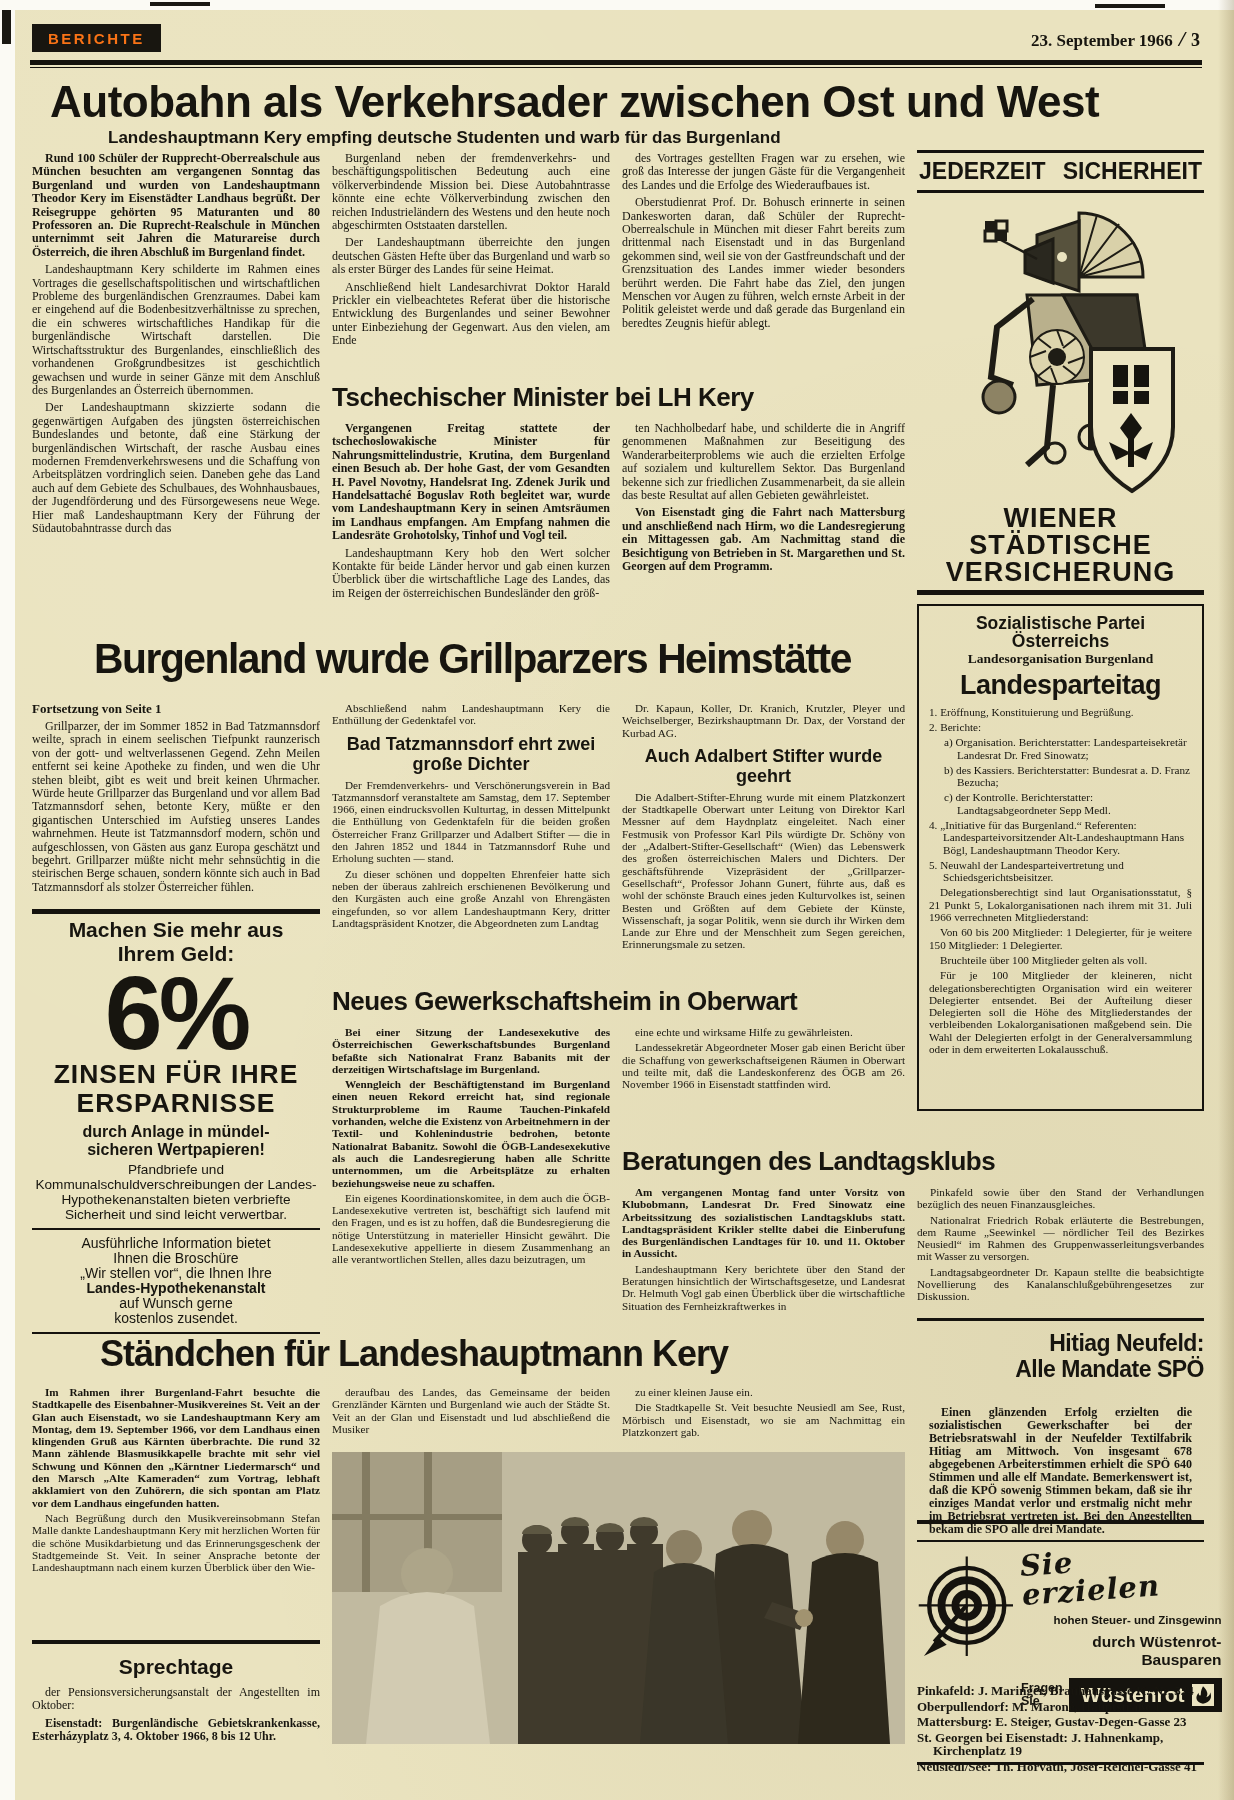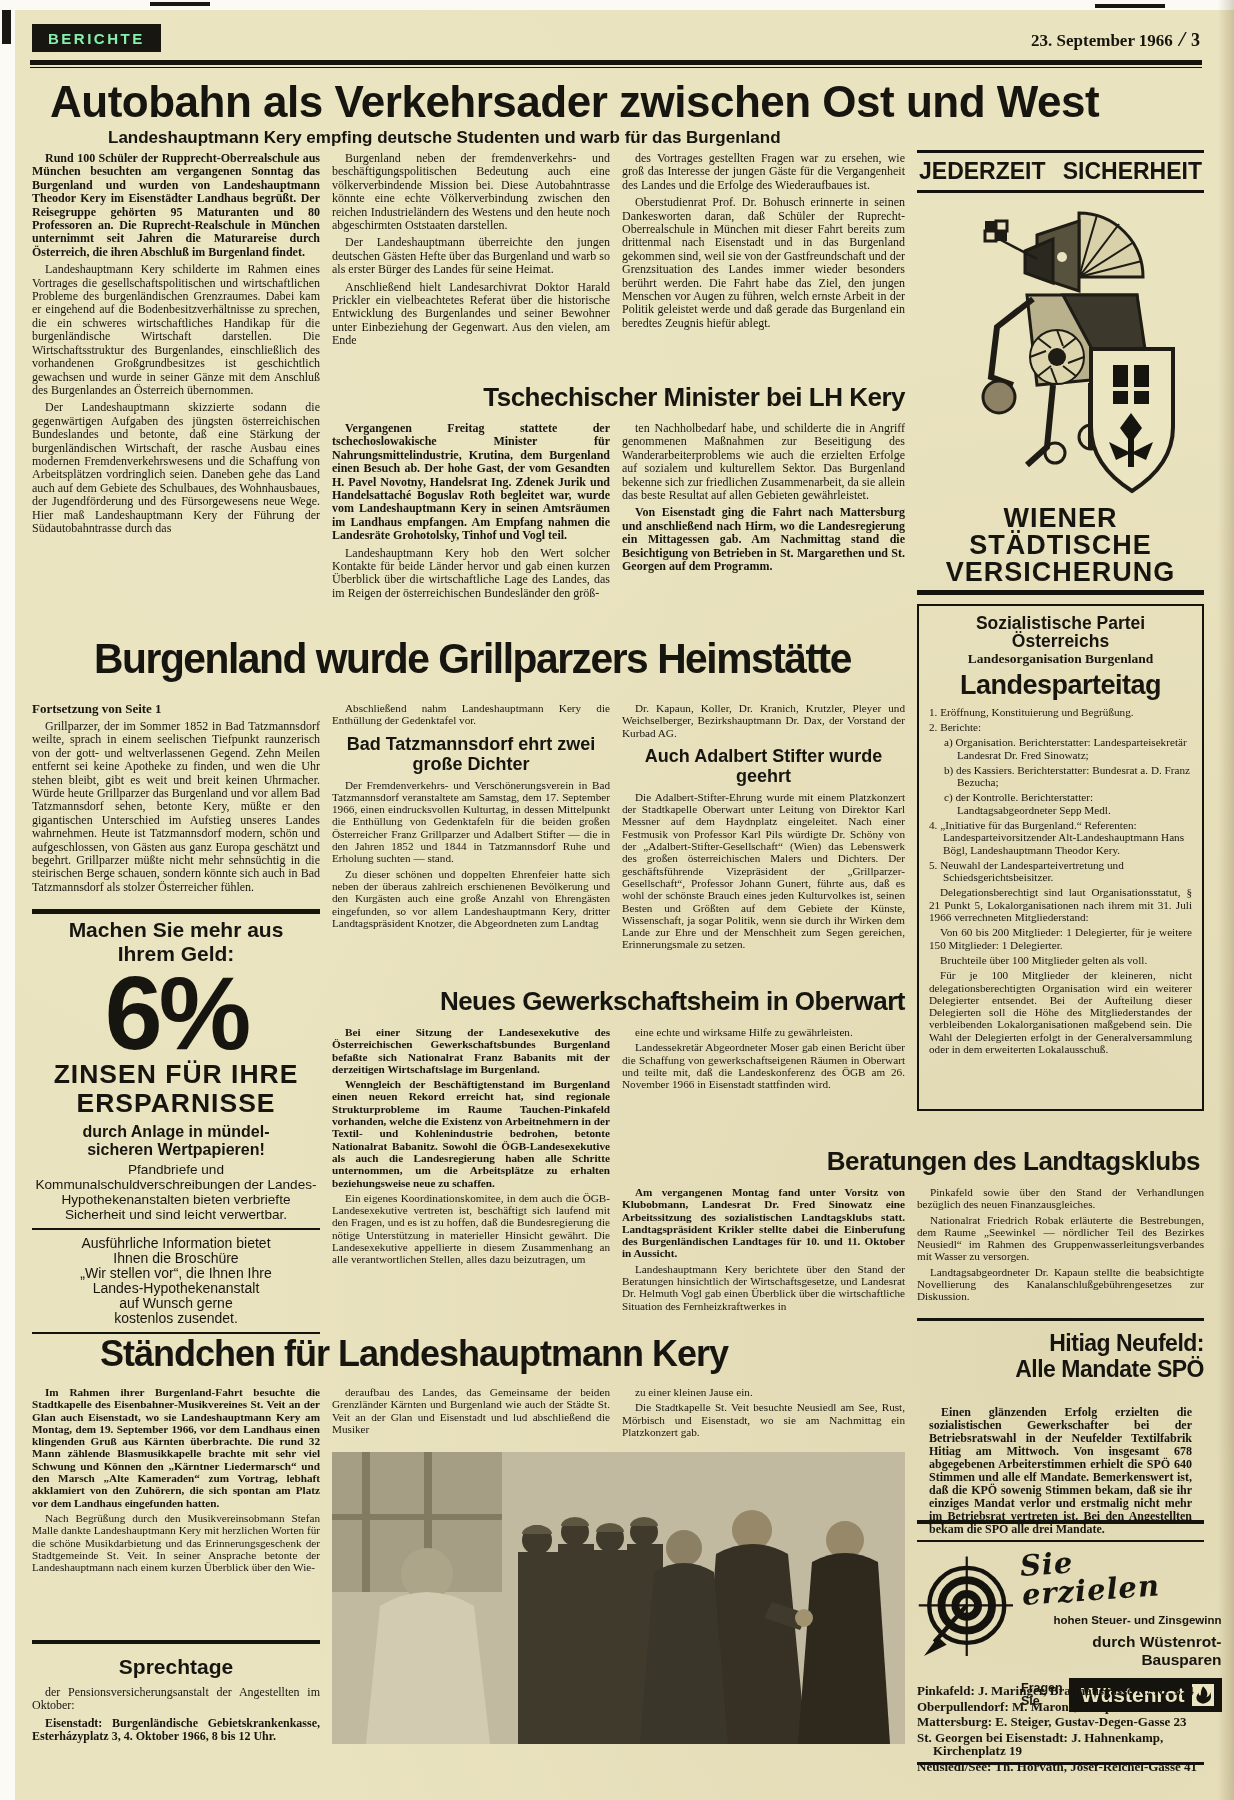--- a/index.html
+++ b/index.html
@@ -10,29 +10,29 @@
       radial-gradient(ellipse at 85% 75%, rgba(96,76,24,.07), transparent 55%),
       #eae3bf;
     font-family:"Liberation Serif",serif;color:#17150f;
   }
   .r{position:absolute}
   .rule{background:#15130e}
   .hr2{height:2px;background:#15130e;margin:6px 0}
   .hr3{height:3px;background:#15130e;margin:4px 0}
   .hr4{height:5px;background:#15130e;margin:4px 0}
   
-  .badge{background:#181610;color:#86efac;font:bold 15px/1 "Liberation Sans",sans-serif;
+  .badge{background:#181610;color:#f97316;font:bold 15px/1 "Liberation Sans",sans-serif;
     letter-spacing:2.5px;padding:7px 16px 6px}
   .dateline{font:bold 17px/1 "Liberation Serif",serif;text-align:right}
   .dateline .sep{font-style:italic;font-size:22px;padding:0 6px}
   .dateline .pno{font-weight:bold;font-size:18px}
   
   .hl1{font:bold 44px/1 "Liberation Sans",sans-serif;letter-spacing:-.5px;margin:0;white-space:nowrap}
   .subhl{font:bold 17px/1.1 "Liberation Sans",sans-serif}
-  .shead{font:bold 26px/1 "Liberation Sans",sans-serif;text-align:right;letter-spacing:-.5px;white-space:nowrap}
+  .shead{font:bold 26px/1 "Liberation Sans",sans-serif;text-align:left;letter-spacing:-.5px;white-space:nowrap}
   .hlgrill{font:bold 42px/1 "Liberation Sans",sans-serif;text-align:center;letter-spacing:-1.5px;
     transform:scaleX(.97);transform-origin:center;white-space:nowrap;margin:0}
   .hlstaend{font:bold 36px/1 "Liberation Sans",sans-serif;text-align:left;letter-spacing:-1px;white-space:nowrap;margin:0}
   .ssub{font:bold 18px/20px "Liberation Sans",sans-serif;text-align:center;margin:7px 4px 5px}
   
   .col p{font-size:12px;line-height:13.4px;margin:0 0 4px;text-align:justify;text-indent:13px;overflow-wrap:break-word}
   .tight p{font-size:11.2px;line-height:12.3px;margin-bottom:3px}
   .col p.pb{font-weight:bold}
   .contlabel{font:bold 13px/1 "Liberation Serif",serif;margin:0 0 5px}
   
@@ -49,21 +49,21 @@
   .hitiag-h{font:bold 23px/26px "Liberation Sans",sans-serif;text-align:right;letter-spacing:-.5px}
   .hitiag-b p{font-size:12px;line-height:13px;font-weight:bold;text-align:justify;text-indent:12px;margin:12px}
   
   .adz{text-align:center}
   .adz-t{font:bold 21px/24px "Liberation Sans",sans-serif}
   .adz-big{font:bold 104px/.88 "Liberation Sans",sans-serif;letter-spacing:-4px;margin-top:2px}
   .adz-z1{font:bold 26.5px/29px "Liberation Sans",sans-serif;letter-spacing:1px}
   .adz-b{font:bold 16px/18px "Liberation Sans",sans-serif;margin-top:5px}
   .adz-body,.adz-info{font:14px/15px "Liberation Sans",sans-serif;margin-top:3px}
   .adz-body{font-size:13.6px}
-  .adz-info .bold{font-weight:normal}
+  .adz-info .bold{font-weight:bold}
   
   .wu-row{display:flex;gap:8px;align-items:flex-start}
   .wu-logo{flex:0 0 96px}
   .wu-script{font:bold italic 29px/1 "DejaVu Serif",serif;letter-spacing:1px;transform:rotate(-4deg);transform-origin:left}
   .wu-s1{font:bold 11.5px/1.2 "Liberation Sans",sans-serif;margin-top:4px;text-align:right}
   .wu-s2{font:bold 15.5px/1.2 "Liberation Sans",sans-serif;text-align:right;margin-top:5px}
   .wu-brandrow{display:flex;align-items:center;justify-content:flex-end;gap:6px;margin-top:8px}
   .wu-ask{font:bold 12.5px/1 "Liberation Sans",sans-serif}
   .wu-brand{background:#15130e;color:#ece5c2;font:bold 21px/1 "Liberation Sans",sans-serif;
     padding:6px 8px 6px 12px;display:flex;align-items:center;gap:7px}

